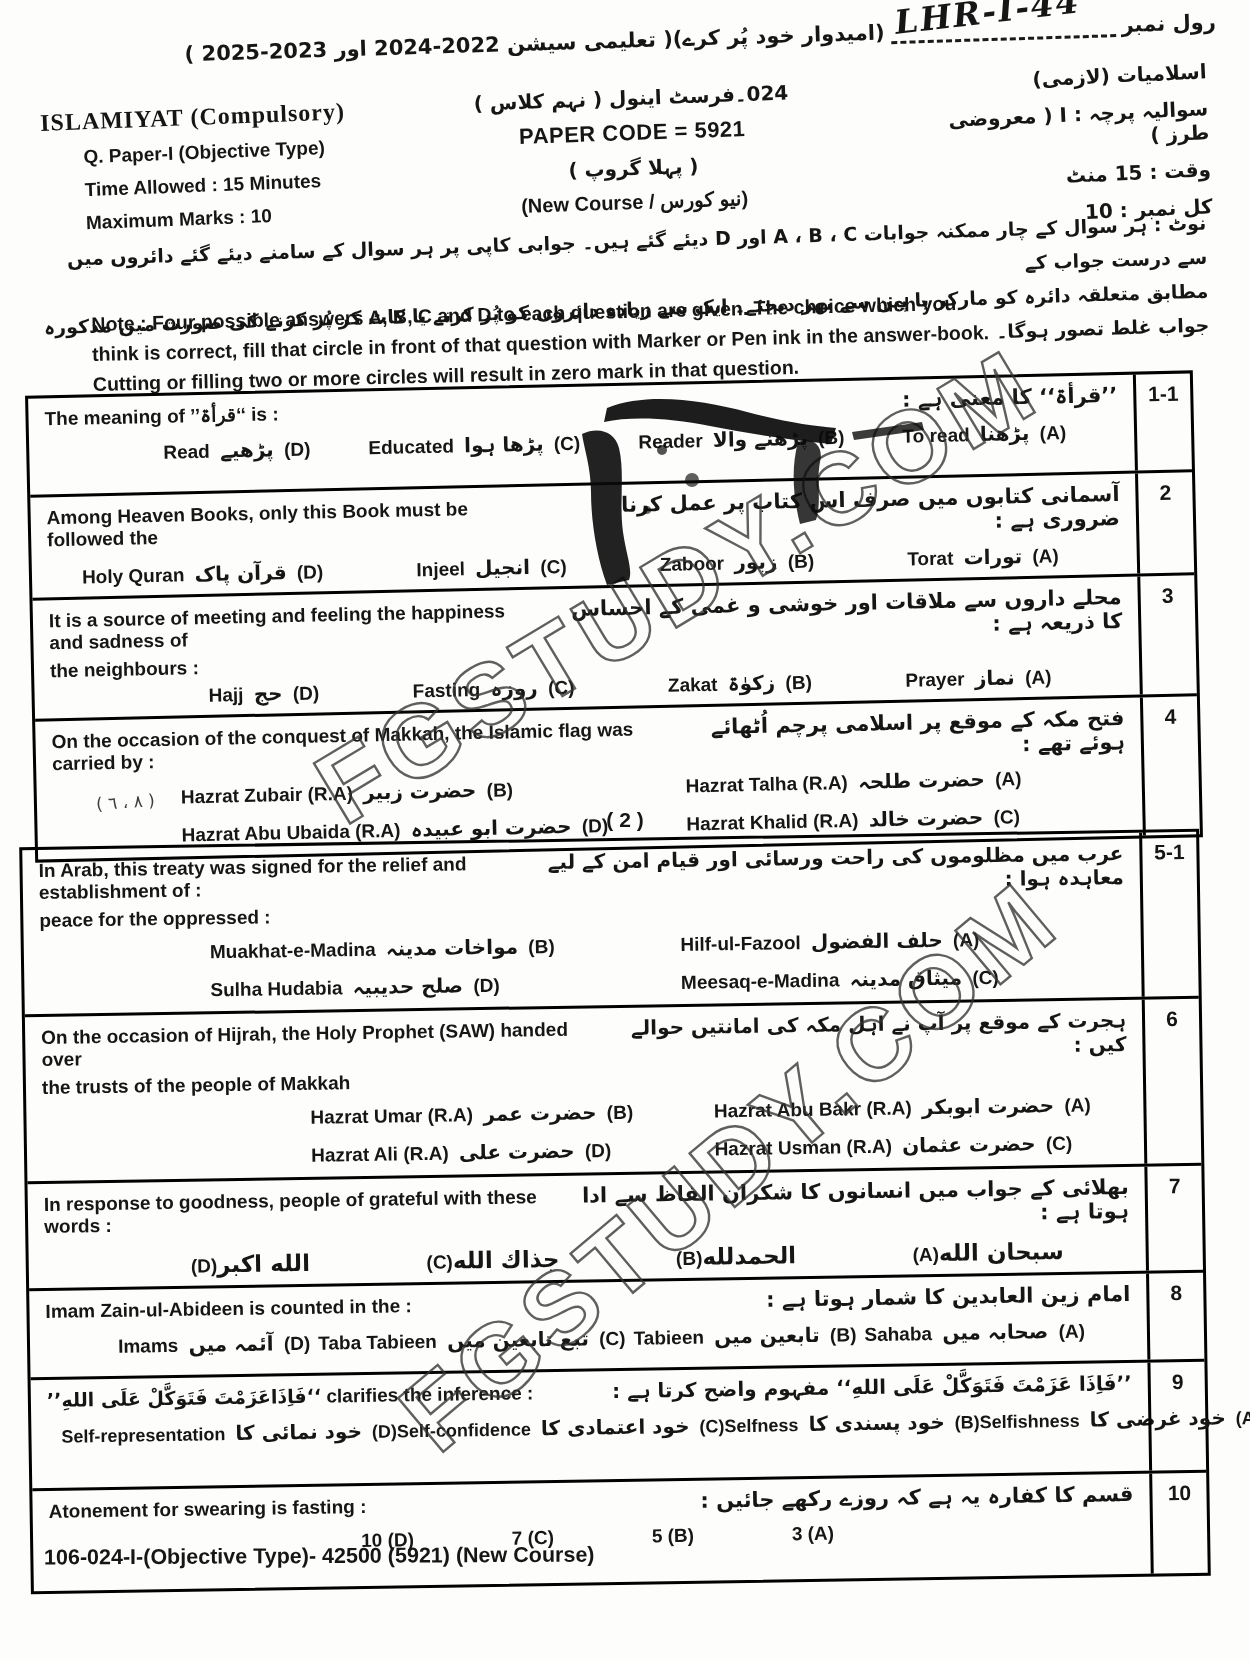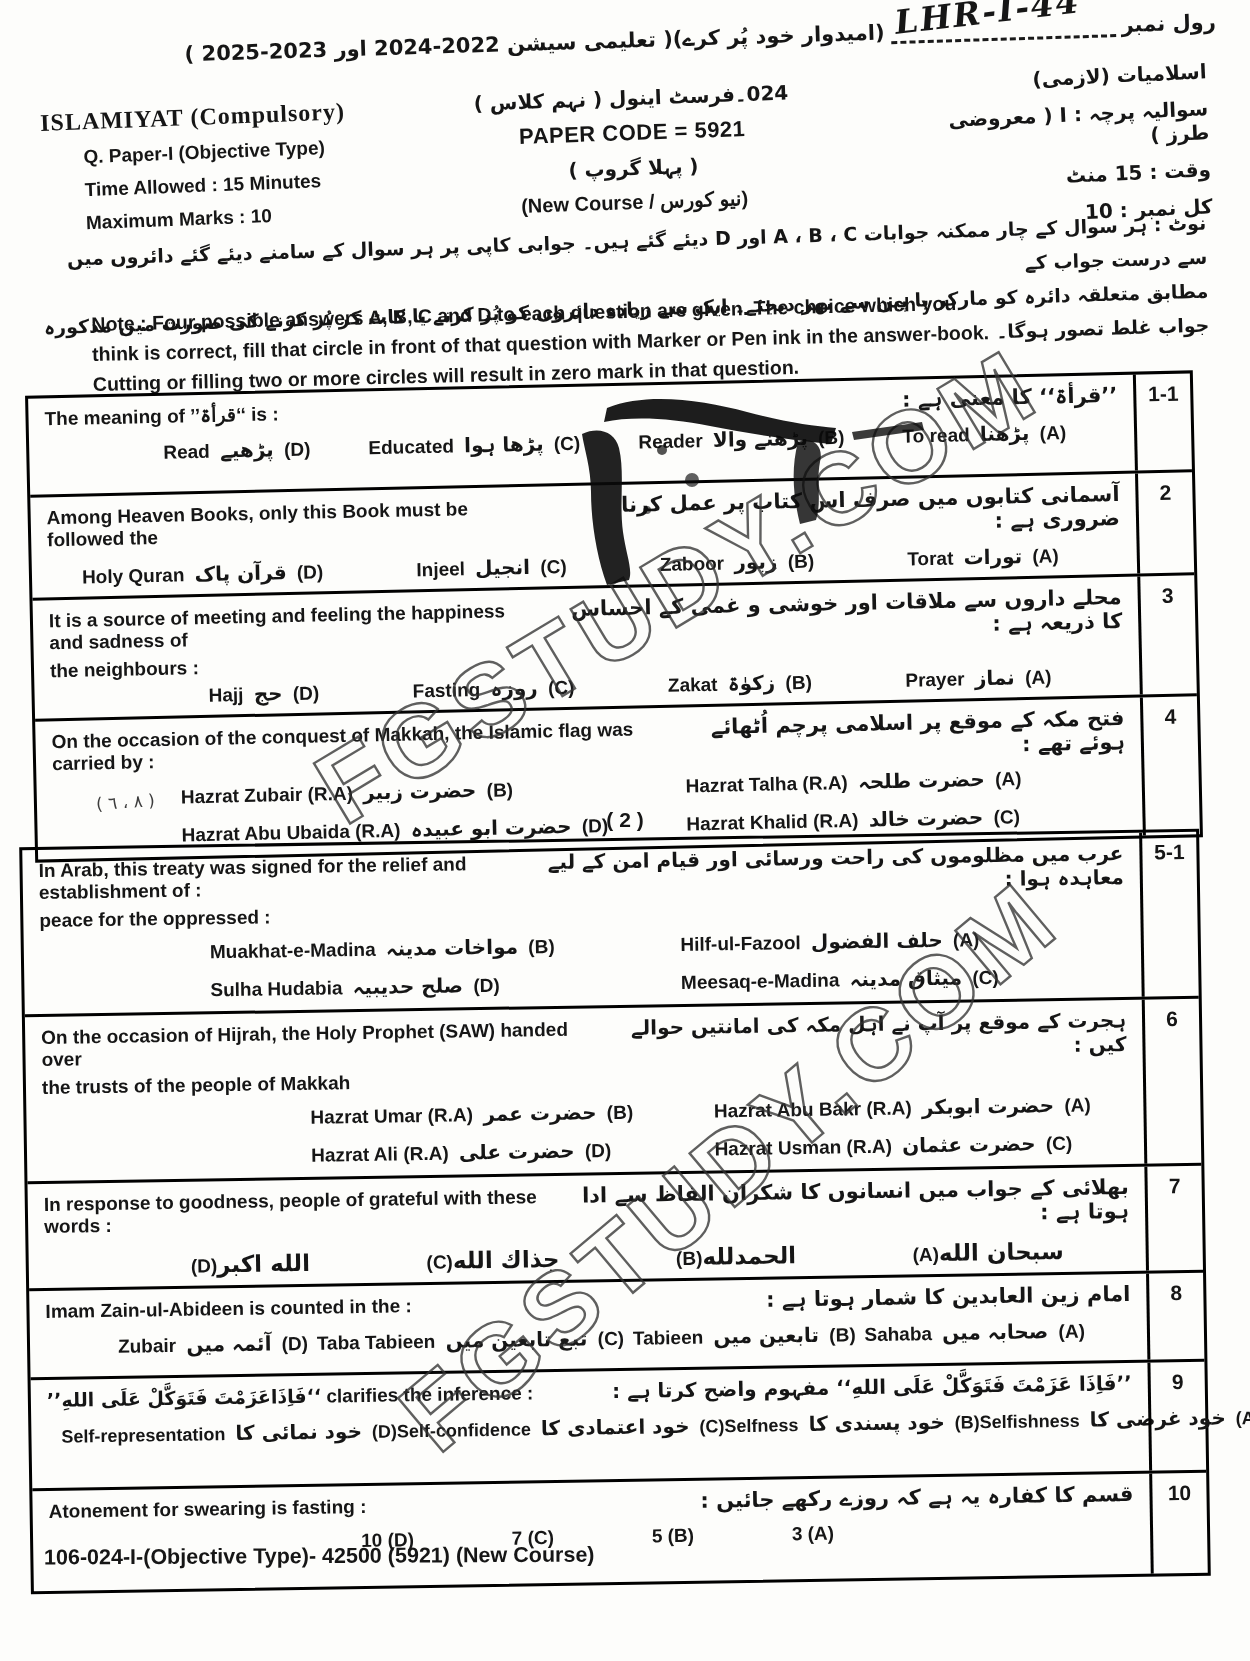--- a/index.html
+++ b/index.html
@@ -249,21 +249,21 @@
     <div class="qnum">7</div>
   </div>
 
   <div class="qrow" style="min-height:86px;">
     <div class="qbody">
       <div class="qline1">
         <span class="qen">Imam Zain-ul-Abideen is counted in the :</span>
         <span class="qur ur">امام زین العابدین کا شمار ہوتا ہے :</span>
       </div>
       <div class="opts op-q8">
-        <span class="opt"><span>Zubair</span> <span class="our ur">آئمہ میں</span> <span>(D)</span></span>
+        <span class="opt"><span>Imams</span> <span class="our ur">آئمہ میں</span> <span>(D)</span></span>
         <span class="opt"><span>Taba Tabieen</span> <span class="our ur">تبع تابعین میں</span> <span>(C)</span></span>
         <span class="opt"><span>Tabieen</span> <span class="our ur">تابعین میں</span> <span>(B)</span></span>
         <span class="opt"><span>Sahaba</span> <span class="our ur">صحابہ میں</span> <span>(A)</span></span>
       </div>
     </div>
     <div class="qnum">8</div>
   </div>
 
   <div class="qrow" style="min-height:108px;">
     <div class="qbody">

